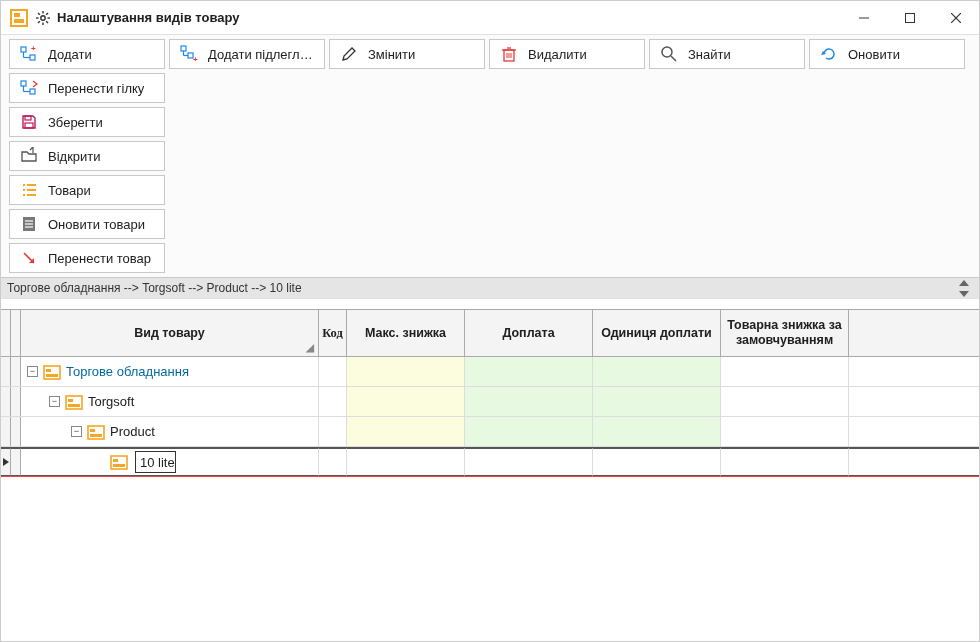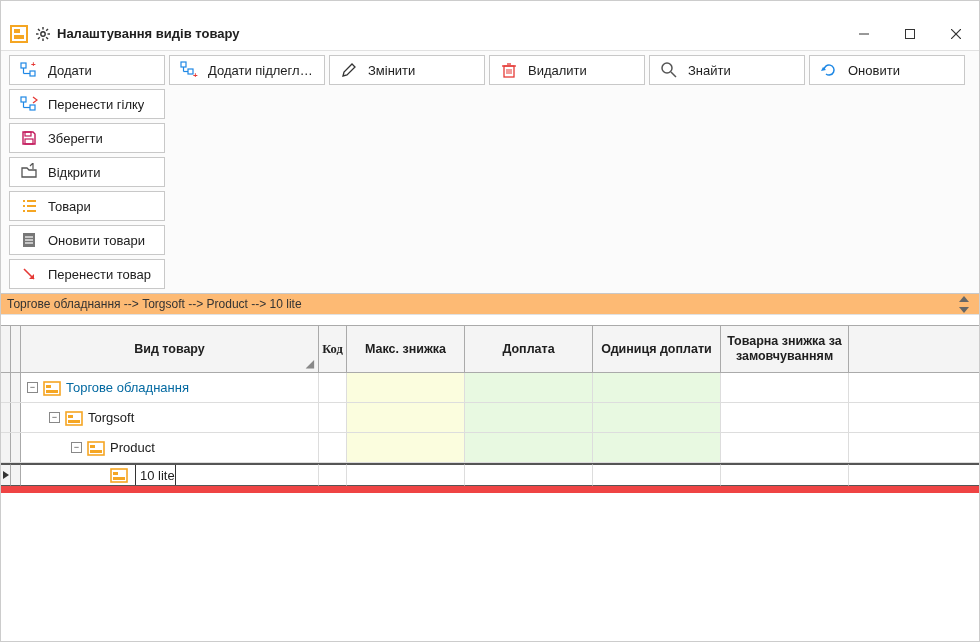--- a/index.html
+++ b/index.html
@@ -14,21 +14,20 @@
     border: 1px solid #ccc;
   }
   
   .titlebar {
     height: 34px;
     display: flex;
     align-items: center;
     padding-left: 8px;
     background: #fff;
     border-bottom: 1px solid #e1e1e1;
-    margin-top: 16px;
   }
   .titlebar .app-icon {
     width: 20px; height: 20px;
     display: inline-flex; align-items: center; justify-content: center;
     margin-right: 6px;
   }
   .titlebar .gear-icon {
     width: 16px; height: 16px;
     margin-right: 6px;
     display: inline-flex; align-items: center; justify-content: center;
@@ -71,21 +70,21 @@
   .tool-btn.subord { width: 156px; }
 
   
   .crumb-row {
     display: flex;
     align-items: center;
     height: 22px;
     padding: 0 6px;
     border-top: 1px solid #c8c8c8;
     border-bottom: 1px solid #e1e1e1;
-    background: #fdba74;
+    background: #e5e5e5;
     justify-content: space-between;
   }
   .crumb-text { font-size: 12px; color: #333; }
   .updn { display: flex; flex-direction: column; height: 22px; }
   .updn-btn {
     width: 18px; height: 11px;
     display: flex; align-items: center; justify-content: center;
     font-size: 8px; color: #555;
   }
 
@@ -487,21 +486,21 @@
         </div>
       </div>
       <div class="gc code"></div>
       <div class="gc maxd soft-yellow"></div>
       <div class="gc extra soft-green"></div>
       <div class="gc unit soft-green"></div>
       <div class="gc defd"></div>
       <div class="gc markup"></div>
     </div>
 
-    <div class="grow selected" style="border-top:1px solid #555;border-bottom:7px solid #ef4444">
+    <div class="grow selected" style="border-top:1px solid #555;border-bottom:1px solid #ef4444">
       <div class="gc indicator" style="display:flex;align-items:center;justify-content:center">
         <div class="row-marker"></div>
       </div>
       <div class="gc indicator2"></div>
       <div class="gc tree">
         <div class="tree-cell">
           <span class="dotted-spacer" style="width:84px"></span>
           <span class="folder-icn">
             <svg width="20" height="20" viewBox="0 0 20 20">
                 <rect x="2" y="4" width="16" height="13" fill="none" stroke="#f5a623" stroke-width="1.6"></rect>

